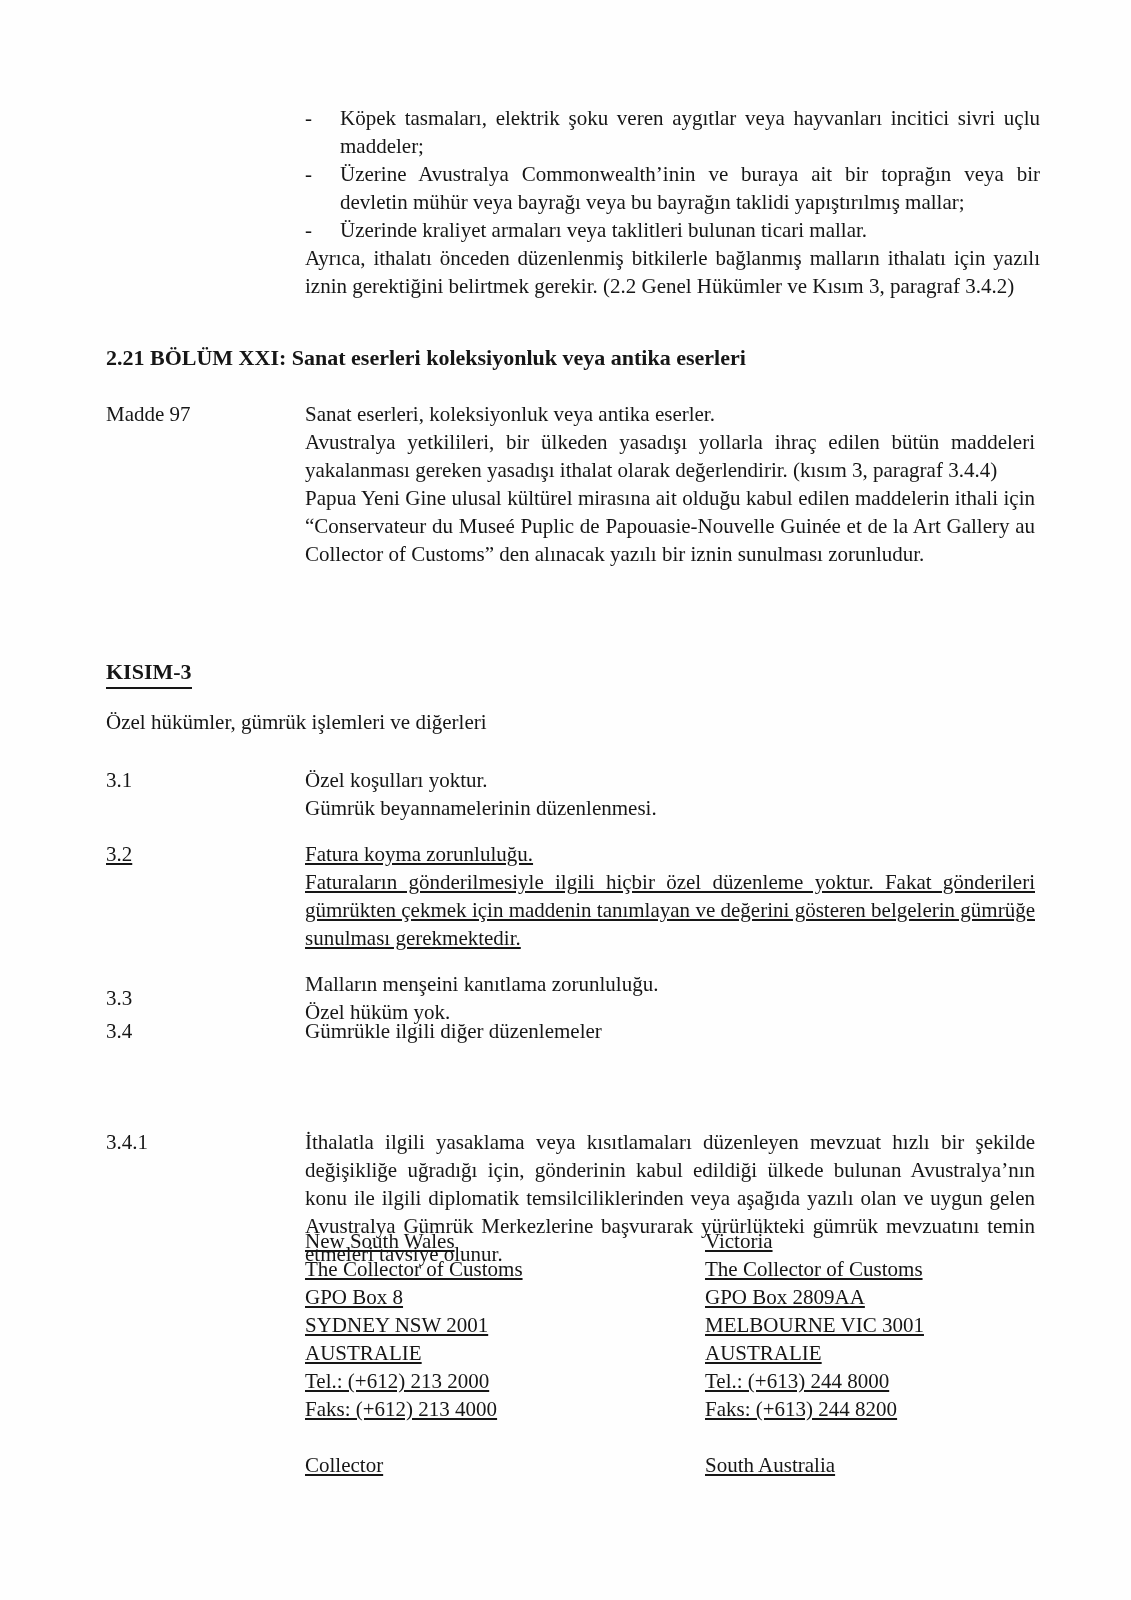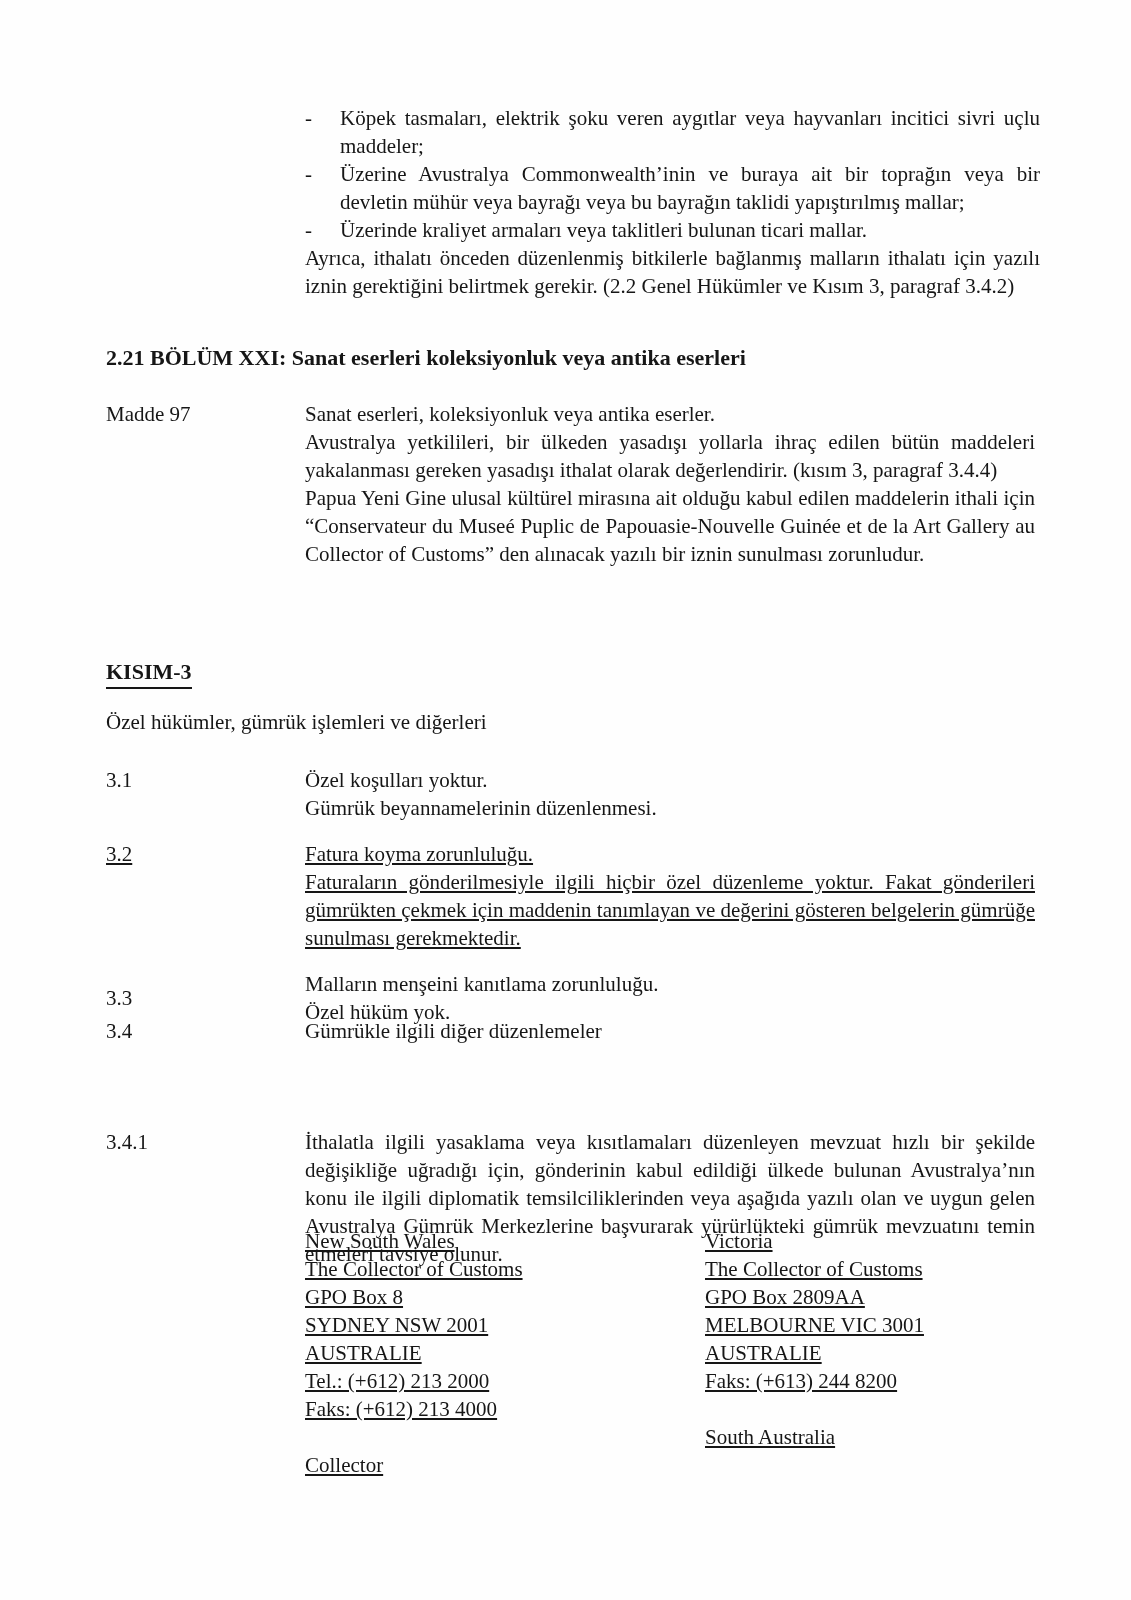--- a/index.html
+++ b/index.html
@@ -150,19 +150,20 @@
       <div class="addr-line">Faks: (+612) 213 4000</div>
       <div class="addr-spacer"></div>
       <div class="addr-line">Collector</div>
     </div>
     <div class="addr-col">
       <div class="addr-line">Victoria</div>
       <div class="addr-line">The Collector of Customs</div>
       <div class="addr-line">GPO Box 2809AA</div>
       <div class="addr-line">MELBOURNE VIC 3001</div>
       <div class="addr-line">AUSTRALIE</div>
+      <div class="addr-line">Tel.: (+613) 244 8000</div>
       <div class="addr-line">Faks: (+613) 244 8200</div>
       <div class="addr-spacer"></div>
       <div class="addr-line">South Australia</div>
     </div>
   </div>
 
 </div>
 
 </body></html>

